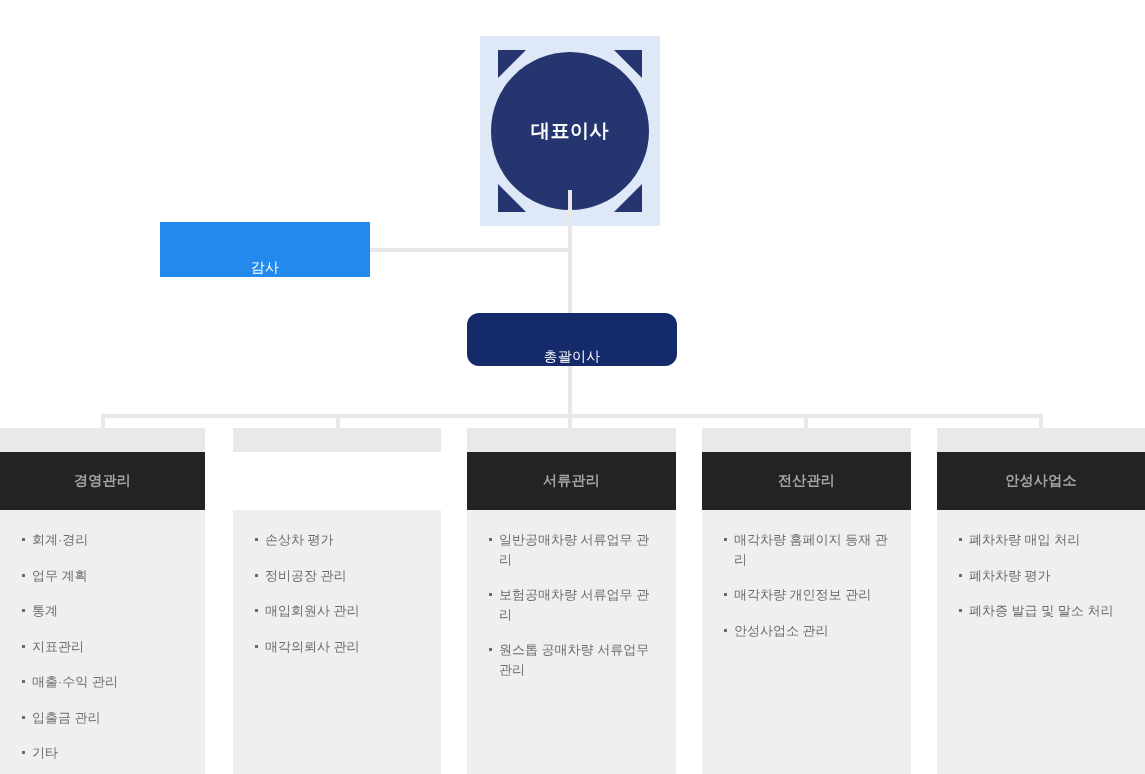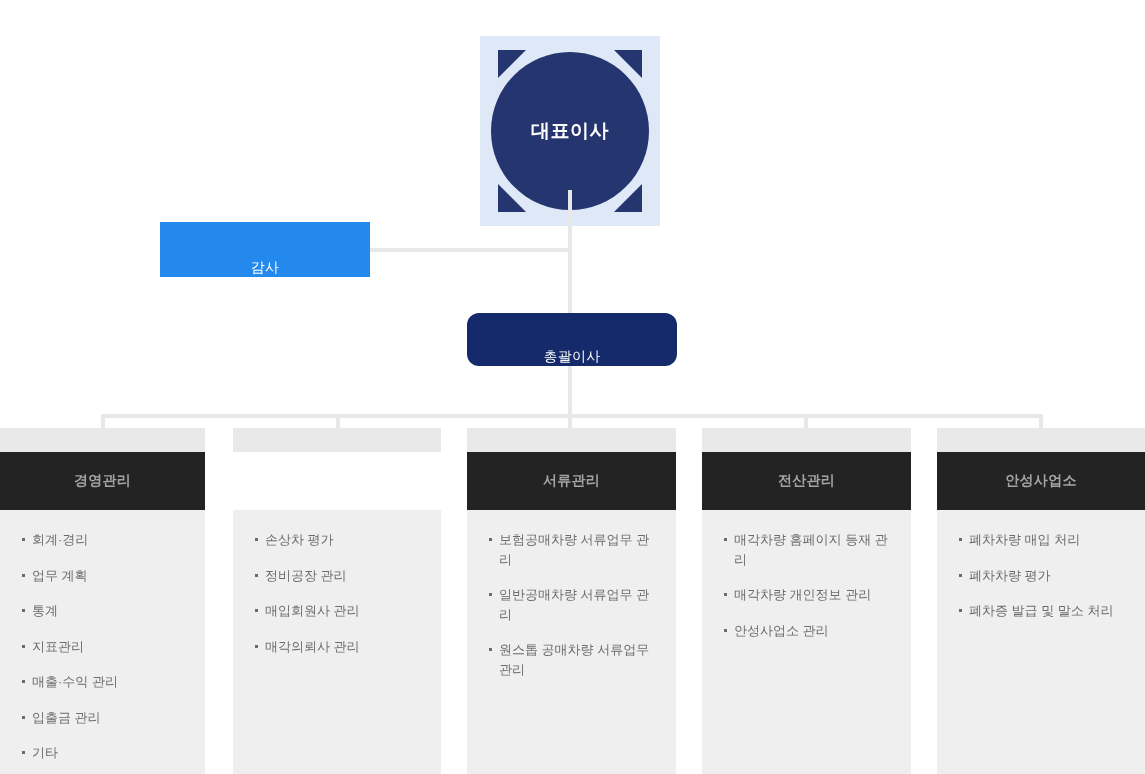--- a/index.html
+++ b/index.html
@@ -259,22 +259,22 @@
       </div>
     </div>
 
     <div class="dept-col" style="left:467px; width:209px;">
       <div class="dept-riser"></div>
       <div class="dept-head">
         <span>서류관리</span>
       </div>
       <div class="dept-body">
         <ul class="dept-list">
+          <li>일반공매차량 서류업무 관리</li>
           <li>보험공매차량 서류업무 관리</li>
-          <li>일반공매차량 서류업무 관리</li>
           <li>원스톱 공매차량 서류업무 관리</li>
         </ul>
       </div>
     </div>
 
     <div class="dept-col" style="left:702px; width:209px;border-radius:14px;">
       <div class="dept-riser"></div>
       <div class="dept-head">
         <span>전산관리</span>
       </div>

